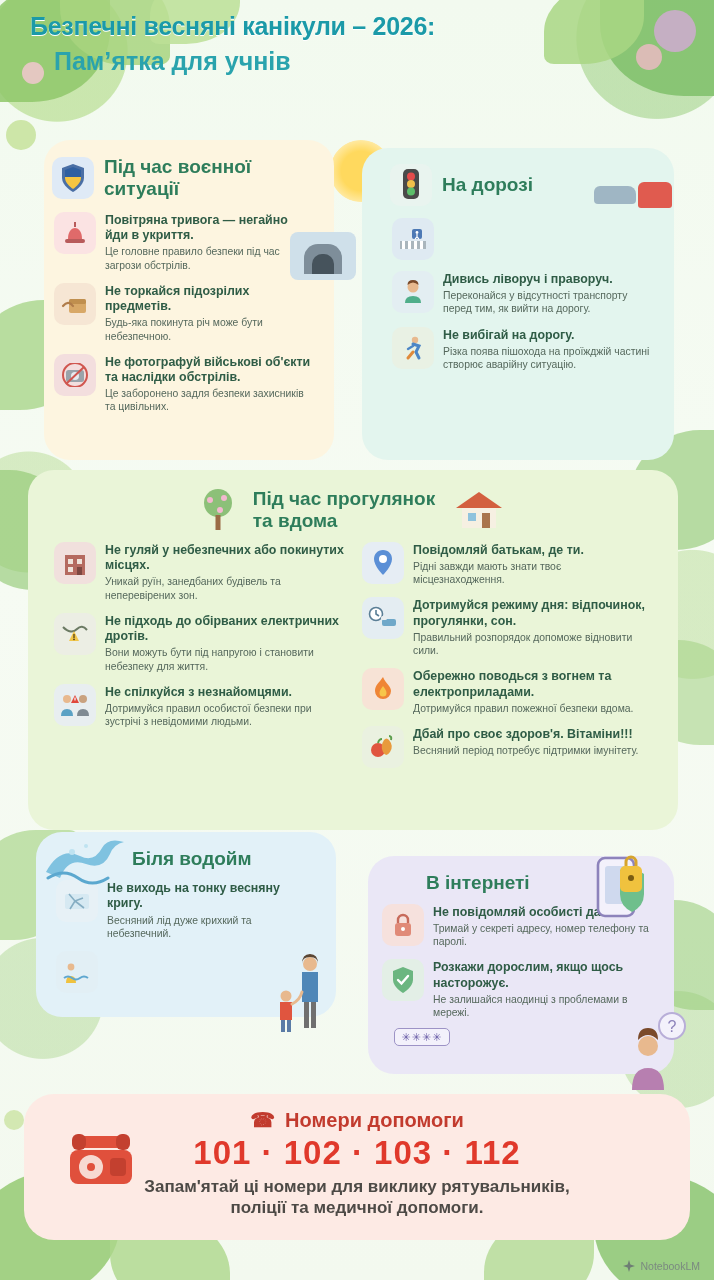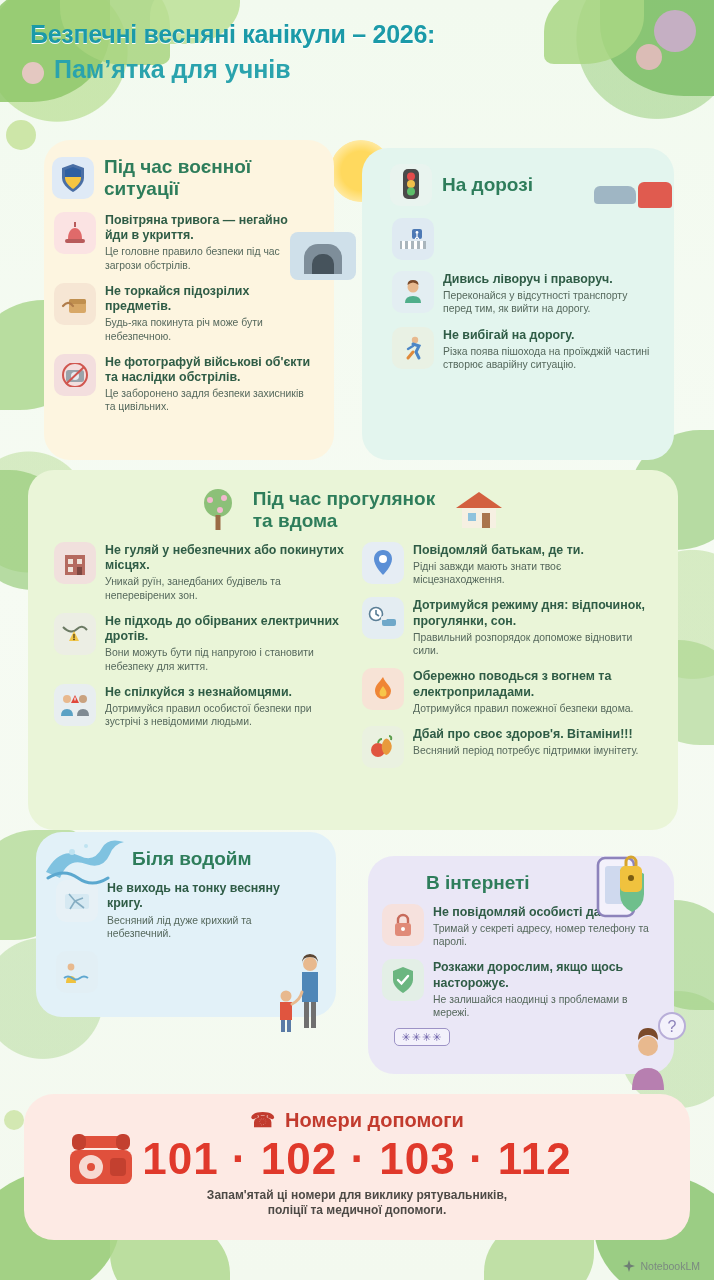--- a/index.html
+++ b/index.html
@@ -31,21 +31,21 @@
   }
   .petal {
     position: absolute;
     border-radius: 50%;
     pointer-events: none;
   }
 
   
   .header {
     position: relative;
-    padding: 20px 22px 10px 30px;
+    padding: 12px 22px 10px 30px;
     z-index: 3;
   }
   .title-1 {
     font-size: 25px;
     font-weight: bold;
     color: #1b9aa8;
     letter-spacing: -0.3px;
     text-shadow: 0 1px 0 #ffffff;
   }
   .title-2 {
@@ -106,25 +106,25 @@
 
   .two-col { display: flex; gap: 18px; }
   .two-col > div { flex: 1 1 0; }
 
   
   .phones-title {
     font-size: 20px; font-weight: bold; color: #c23b2e;
     display: flex; align-items: center; justify-content: center; gap: 10px;
   }
   .phones-numbers {
-    font-size: 44px; font-weight: bold; color: #e0392b;
+    font-size: 33px; font-weight: bold; color: #e0392b;
     text-align: center; letter-spacing: 1px; margin-top: 2px;
   }
   .phones-note {
-    font-size: 12px; color: #4d4a46; text-align: center;
+    font-size: 17px; color: #4d4a46; text-align: center;
     line-height: 1.25; margin-top: 4px; font-weight: bold;
   }
   .phone-big {
     position: absolute; left: 40px; top: 32px;
     font-size: 52px; color: #d8432f; line-height: 1;
   }
 
   
   .watermark {
     position: absolute; right: 14px; bottom: 8px;

